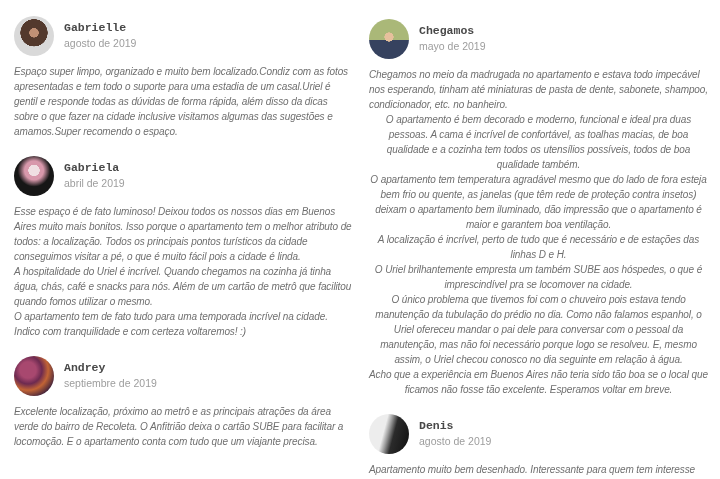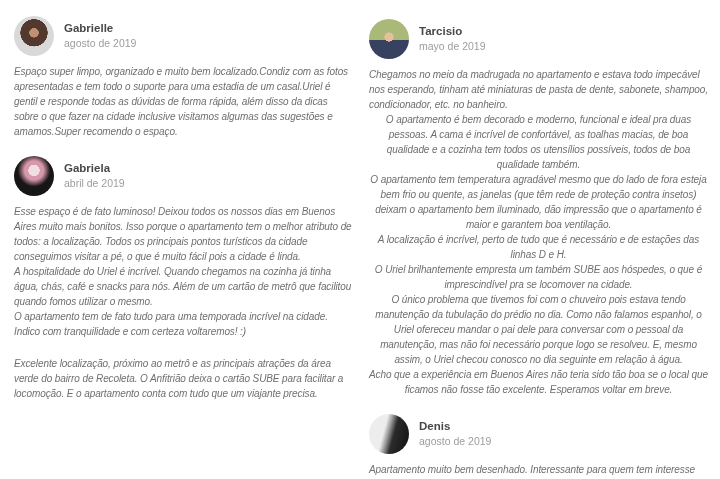--- a/index.html
+++ b/index.html
@@ -17,21 +17,21 @@
   }
   .col { min-width:0; }
   .col-right .review:first-child { padding-top:3px; }
   .review { margin-bottom:17px; }
   .rhead { display:flex; align-items:center; margin-bottom:8px; }
   .avatar {
     width:40px; height:40px; border-radius:50%;
     margin-right:10px; flex:none; cursor:pointer;
   }
   .rname {
-    font-size:11.5px; font-weight:700; color:#484848; line-height:1.3;
+    font-size:11.5px; font-weight:700; color:#484848; line-height:1.3;font-family:Liberation Mono, monospace;
   }
   .rdate {
     font-size:10.5px; color:#9d9d9d; line-height:1.3; margin-top:1px;text-align:right;
   }
   .rbody p {
     margin:0;
     font-size:10px; line-height:15px; letter-spacing:-0.1px;
     color:#6f6f6f;
     font-style:italic;
   }
@@ -81,34 +81,41 @@
       </header>
       <div class="rbody spaced">
         <p>Esse espaço é de fato luminoso! Deixou todos os nossos dias em Buenos Aires muito mais bonitos. Isso porque o apartamento tem o melhor atributo de todos: a localização. Todos os principais pontos turísticos da cidade conseguimos visitar a pé, o que é muito fácil pois a cidade é linda.</p>
         <p>A hospitalidade do Uriel é incrível. Quando chegamos na cozinha já tinha água, chás, café e snacks para nós. Além de um cartão de metrô que facilitou quando fomos utilizar o mesmo.</p>
         <p>O apartamento tem de fato tudo para uma temporada incrível na cidade.</p>
         <p>Indico com tranquilidade e com certeza voltaremos! :)</p>
       </div>
     </article>
 
     <article class="review">
+      <header class="rhead">
+        <div class="avatar av-andrey"></div>
+        <div>
+          <div class="rname">Andrey</div>
+          <div class="rdate">septiembre de 2019</div>
+        </div>
+      </header>
       <div class="rbody spaced">
         <p>Excelente localização, próximo ao metrô e as principais atrações da área verde do bairro de Recoleta. O Anfitrião deixa o cartão SUBE para facilitar a locomoção. E o apartamento conta com tudo que um viajante precisa.</p>
       </div>
     </article>
 
   </div>
 
   <div class="col col-right">
 
     <article class="review">
       <header class="rhead">
         <div class="avatar av-tarcisio"></div>
         <div>
-          <div class="rname">Tarcisio</div>
+          <div class="rname">Chegamos</div>
           <div class="rdate">mayo de 2019</div>
         </div>
       </header>
       <div class="rbody tight">
         <p>Chegamos no meio da madrugada no apartamento e estava todo impecável nos esperando, tinham até miniaturas de pasta de dente, sabonete, shampoo, condicionador, etc. no banheiro.</p>
         <p>O apartamento é bem decorado e moderno, funcional e ideal pra duas pessoas. A cama é incrível de confortável, as toalhas macias, de boa qualidade e a cozinha tem todos os utensílios possíveis, todos de boa qualidade também.</p>
         <p>O apartamento tem temperatura agradável mesmo que do lado de fora esteja bem frio ou quente, as janelas (que têm rede de proteção contra insetos) deixam o apartamento bem iluminado, dão impressão que o apartamento é maior e garantem boa ventilação.</p>
         <p>A localização é incrível, perto de tudo que é necessário e de estações das linhas D e H.</p>
         <p>O Uriel brilhantemente empresta um também SUBE aos hóspedes, o que é imprescindível pra se locomover na cidade.</p>
         <p>O único problema que tivemos foi com o chuveiro pois estava tendo manutenção da tubulação do prédio no dia. Como não falamos espanhol, o Uriel ofereceu mandar o pai dele para conversar com o pessoal da manutenção, mas não foi necessário porque logo se resolveu. E, mesmo assim, o Uriel checou conosco no dia seguinte em relação à água.</p>

